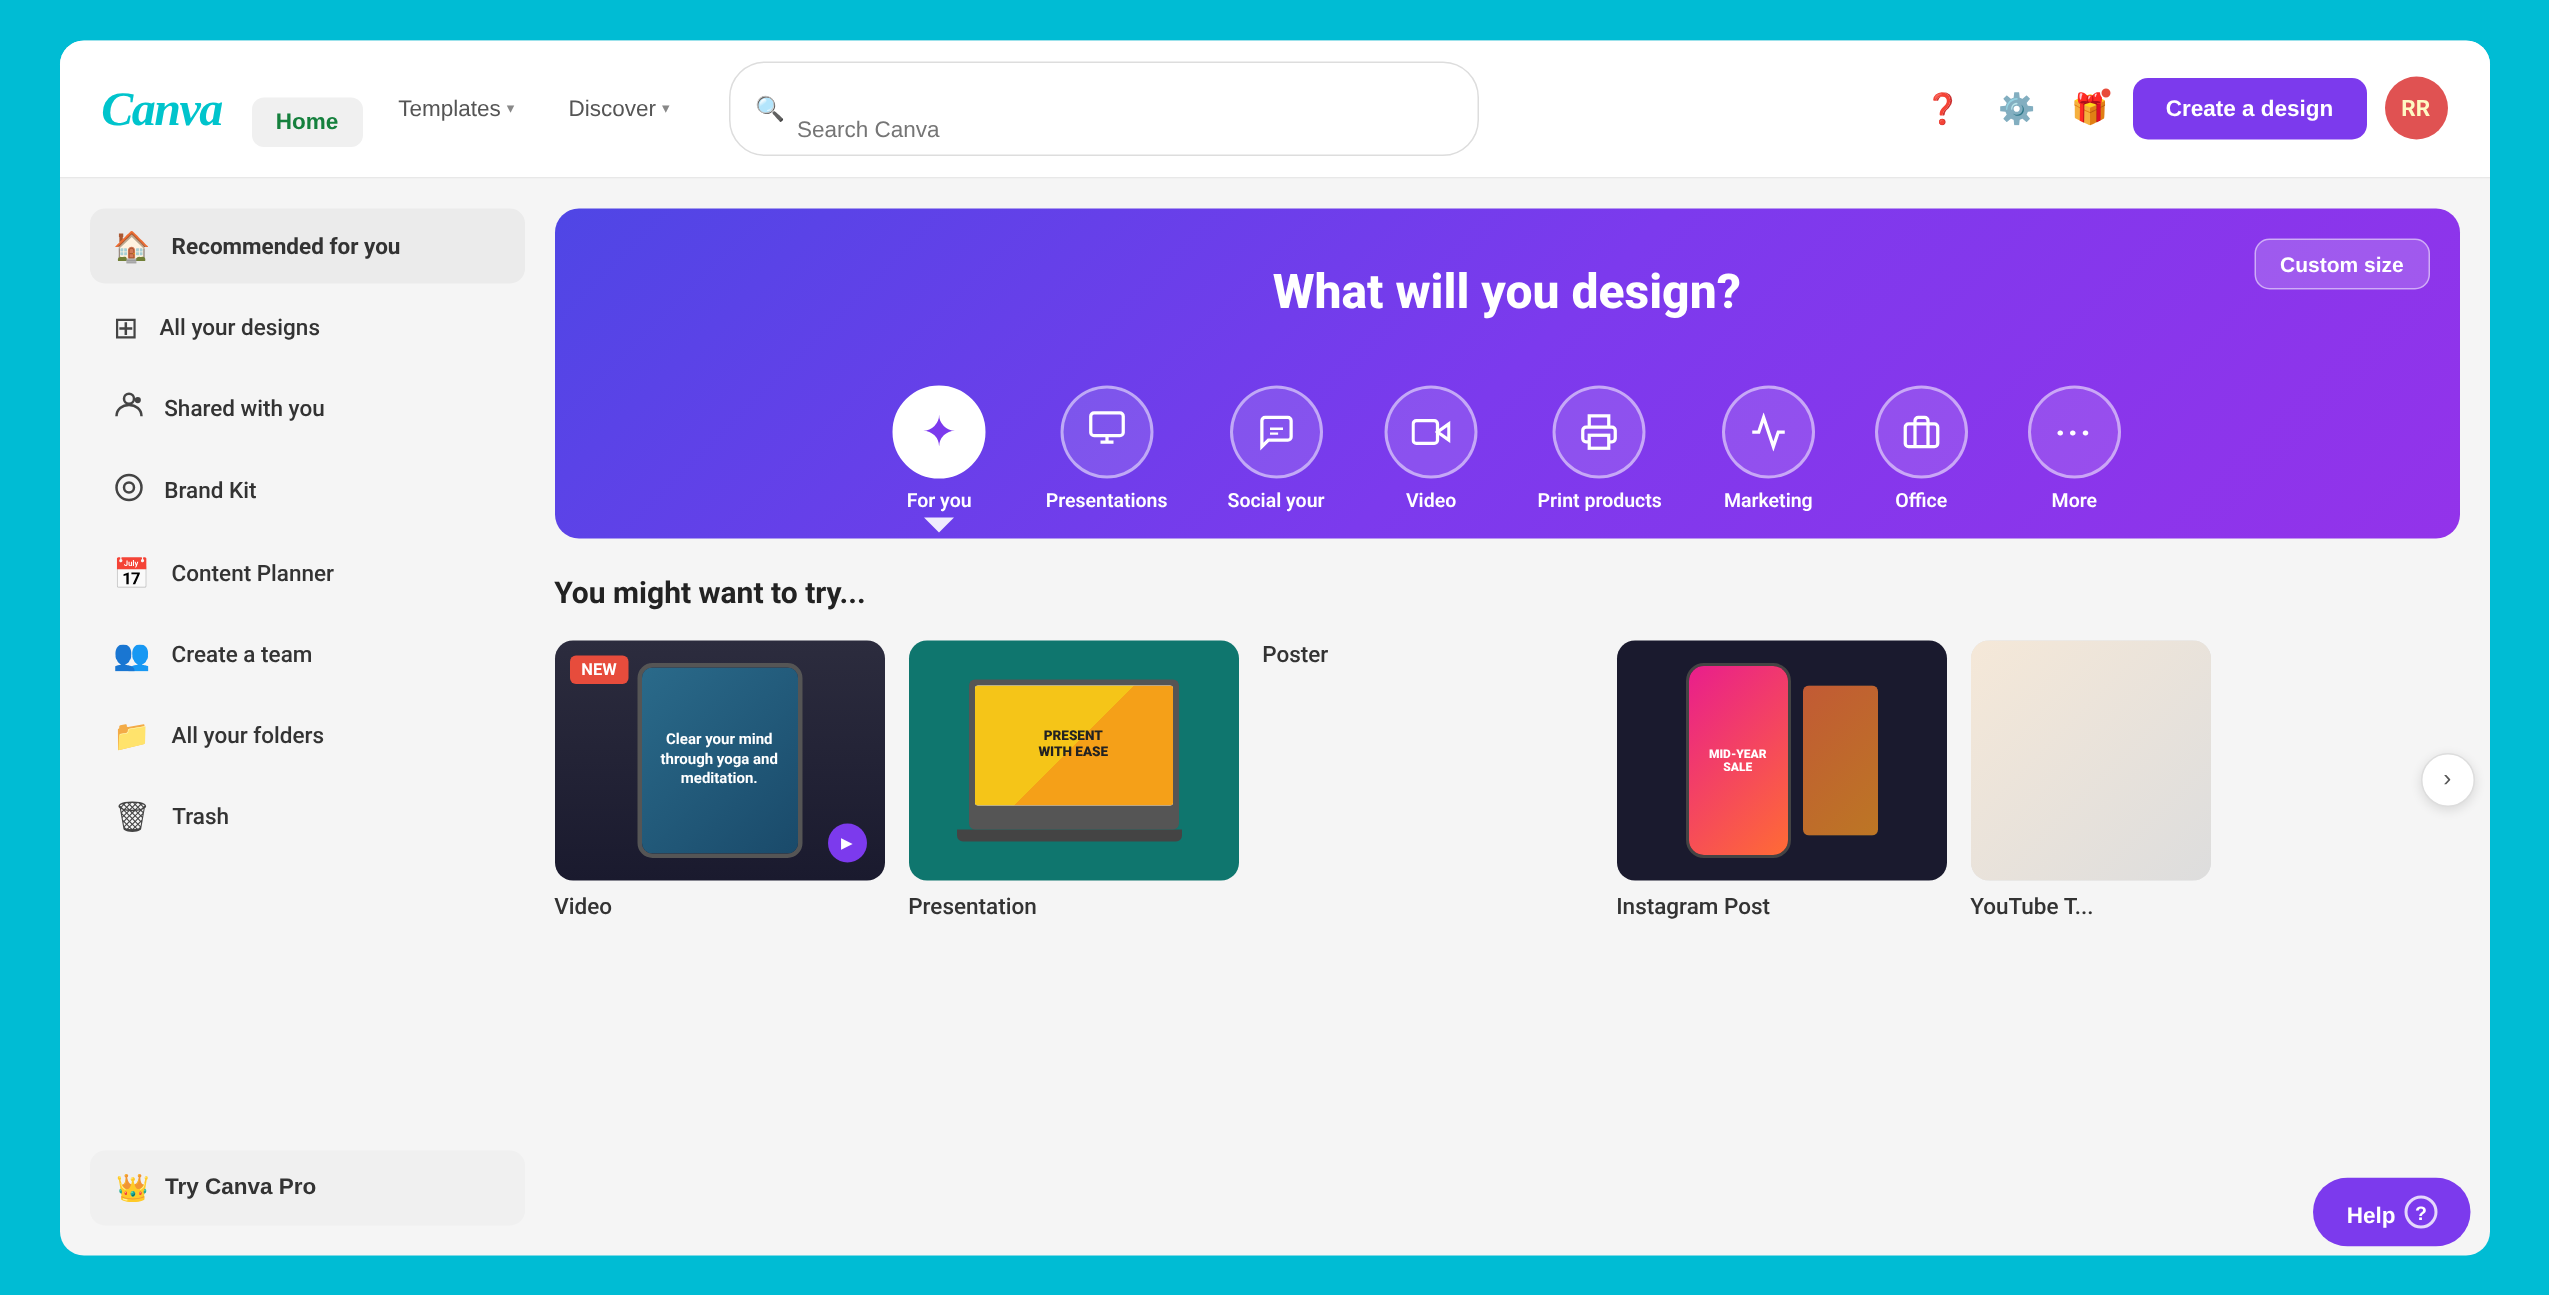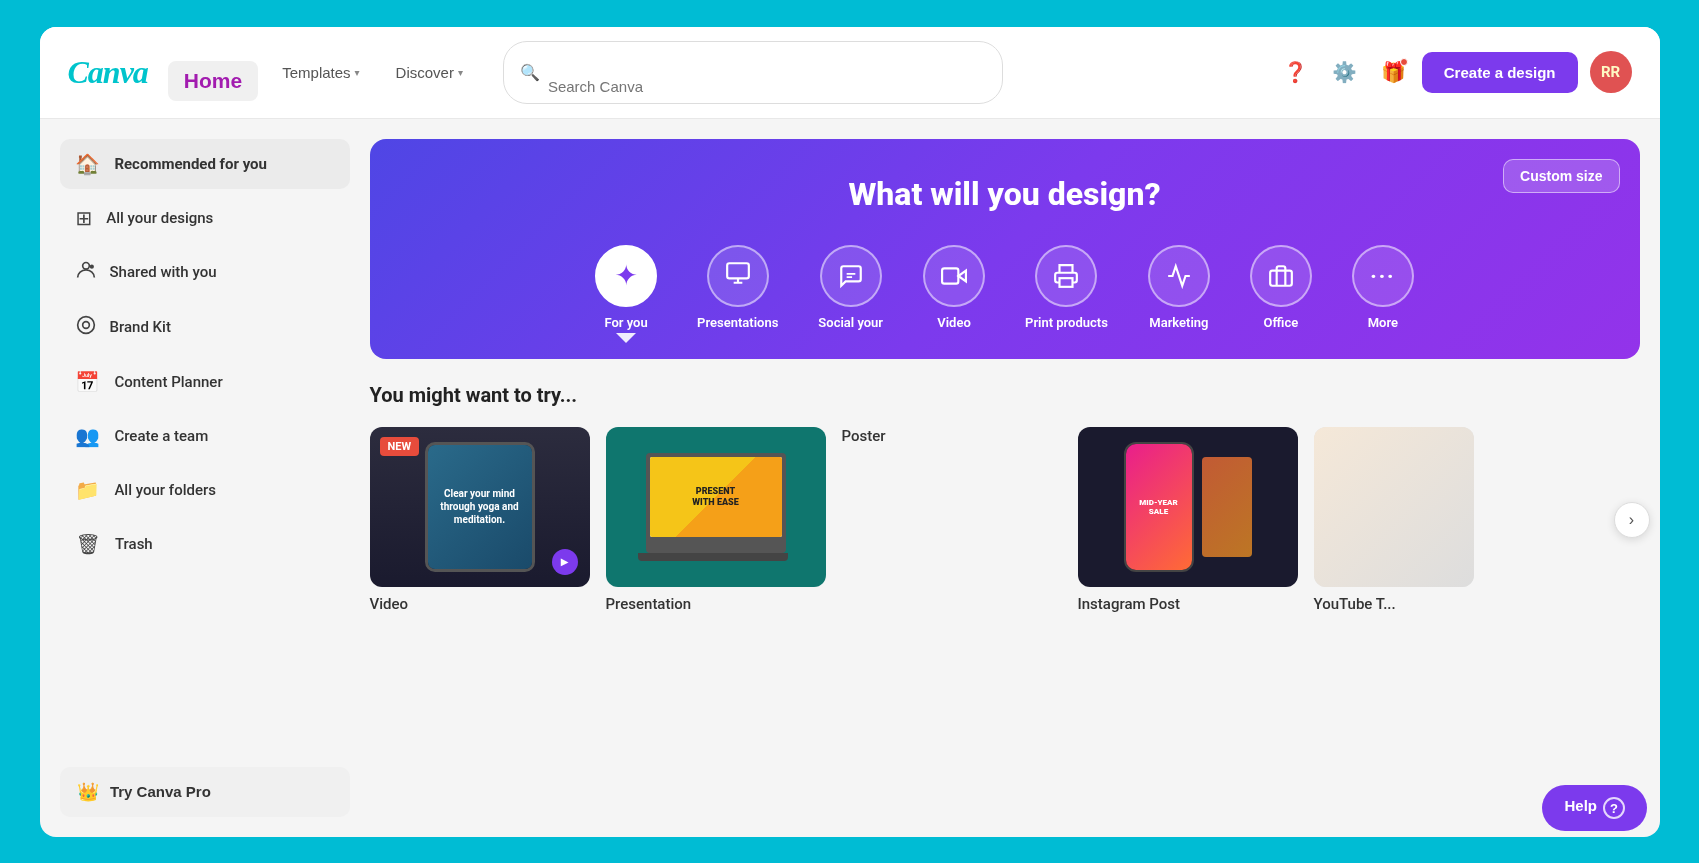--- a/index.html
+++ b/index.html
@@ -36,23 +36,23 @@
       color: #00C4CC;
       font-family: Georgia, serif;
       font-style: italic;
       margin-right: 8px;
       letter-spacing: -1px;
     }
     .nav-home {
       background: #f0f0f0;
       border-radius: 8px;
       padding: 8px 16px;
-      font-size: 21px;
+      font-size: 15px;
       font-weight: 600;
-      color: #a21caf;
+      color: #15803d;
       cursor: pointer;
       border: none;
       margin-top: 18px;
     }
     .nav-item {
       display: flex;
       align-items: center;
       gap: 4px;
       font-size: 15px;
       color: #555;
@@ -192,21 +192,21 @@
       padding: 36px 36px 0 36px;
       color: #fff;
       position: relative;
       min-height: 220px;
     }
     .banner-title {
       text-align: center;
       font-size: 32px;
       font-weight: 800;
       color: #fff;
-      margin-bottom: 20px;
+      margin-bottom: 32px;
     }
     .custom-size-btn {
       position: absolute;
       top: 20px;
       right: 20px;
       background: rgba(255,255,255,0.18);
       border: 1.5px solid rgba(255,255,255,0.5);
       border-radius: 10px;
       color: #fff;
       font-size: 14px;
@@ -502,21 +502,21 @@
       right: 52px;
       background: #7C3AED;
       color: #fff;
       border: none;
       border-radius: 24px;
       padding: 12px 22px;
       font-size: 15px;
       font-weight: 700;
       cursor: pointer;
       display: flex;
-      align-items: flex-start;
+      align-items: flex-end;
       gap: 6px;
     }
     .help-question {
       width: 22px;
       height: 22px;
       border-radius: 50%;
       border: 2px solid rgba(255,255,255,0.8);
       display: flex;
       align-items: center;
       justify-content: center;

